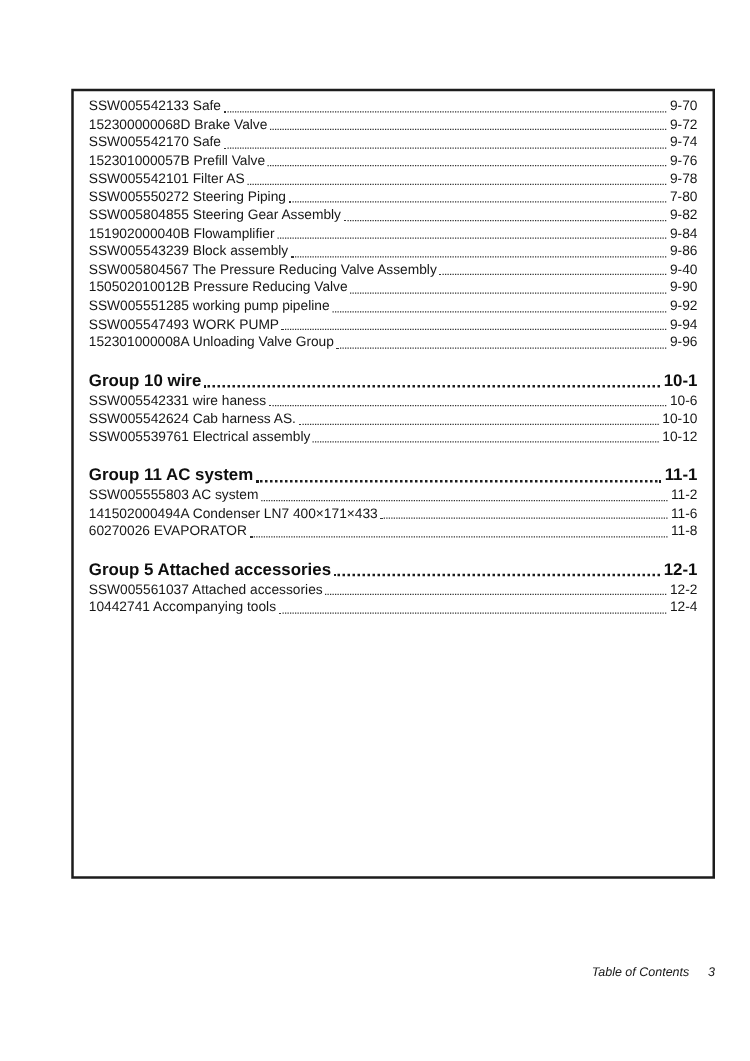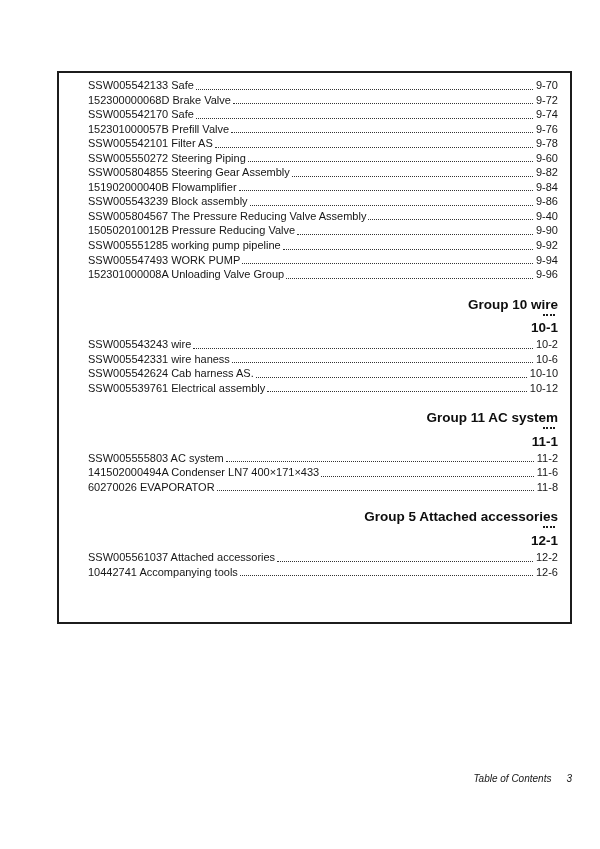--- a/index.html
+++ b/index.html
@@ -14,24 +14,24 @@
     background: #ffffff;
     font-family: "Liberation Sans", sans-serif;
     color: #141414;
     overflow: hidden;
   }
   .content-box {
     position: absolute;
     left: 57px;
     top: 71px;
     width: 515px;
-    height: 553px;
+    height: 632px;
     box-sizing: border-box;
     border: 2px solid #1c1c1c;
-    padding: 5px 12px 0 29px;
+    padding: 5px 12px 0 12px;
     background: #ffffff;
   }
   .toc-section { margin: 0; }
   .toc-section.with-heading { margin-top: 14px; }
   .toc-row {
     display: flex;
     align-items: flex-end;
     font-size: 11px;
     line-height: 14.55px;
     color: #161616;
@@ -43,21 +43,20 @@
     min-width: 12px;
     margin: 0 3px 3px 2px;
     border-bottom: 1.6px dotted #333333;
     align-self: flex-end;
   }
   .heading-row {
     font-size: 13.5px;
     font-weight: bold;
     line-height: 18px;
     color: #0e0e0e;
-    flex-direction: column;
   }
   .heading-row .leader {
     border-bottom: 2.4px dotted #1c1c1c;
     margin-bottom: 3.5px;
   }
   .footer {
     position: absolute;
     left: 0;
     top: 773px;
     width: 572px;
@@ -96,21 +95,21 @@
     <span class="pagenum">9-76</span>
   </div>
           <div class="toc-row entry-row">
     <span class="label">SSW005542101 Filter AS</span>
     <span class="leader"></span>
     <span class="pagenum">9-78</span>
   </div>
           <div class="toc-row entry-row">
     <span class="label">SSW005550272 Steering Piping</span>
     <span class="leader"></span>
-    <span class="pagenum">9-60</span>
+    <span class="pagenum">7-80</span>
   </div>
           <div class="toc-row entry-row">
     <span class="label">SSW005804855 Steering Gear Assembly</span>
     <span class="leader"></span>
     <span class="pagenum">9-82</span>
   </div>
           <div class="toc-row entry-row">
     <span class="label">151902000040B Flowamplifier</span>
     <span class="leader"></span>
     <span class="pagenum">9-84</span>
@@ -146,25 +145,20 @@
     <span class="pagenum">9-96</span>
   </div>
         </div>
         <div class="toc-section with-heading">
           <div class="toc-row heading-row">
     <span class="label">Group 10 wire</span>
     <span class="leader"></span>
     <span class="pagenum">10-1</span>
   </div>
           <div class="toc-row entry-row">
-    <span class="label">SSW005543243 wire</span>
-    <span class="leader"></span>
-    <span class="pagenum">10-2</span>
-  </div>
-          <div class="toc-row entry-row">
     <span class="label">SSW005542331 wire haness</span>
     <span class="leader"></span>
     <span class="pagenum">10-6</span>
   </div>
           <div class="toc-row entry-row">
     <span class="label">SSW005542624 Cab harness AS.</span>
     <span class="leader"></span>
     <span class="pagenum">10-10</span>
   </div>
           <div class="toc-row entry-row">
@@ -202,21 +196,21 @@
     <span class="pagenum">12-1</span>
   </div>
           <div class="toc-row entry-row">
     <span class="label">SSW005561037 Attached accessories</span>
     <span class="leader"></span>
     <span class="pagenum">12-2</span>
   </div>
           <div class="toc-row entry-row">
     <span class="label">10442741 Accompanying tools</span>
     <span class="leader"></span>
-    <span class="pagenum">12-6</span>
+    <span class="pagenum">12-4</span>
   </div>
         </div>
       </div>
   </div>
   <div class="footer">
     <span>Table of Contents</span><span class="footer-page">3</span>
   </div>
 </div>
 
 </body></html>

